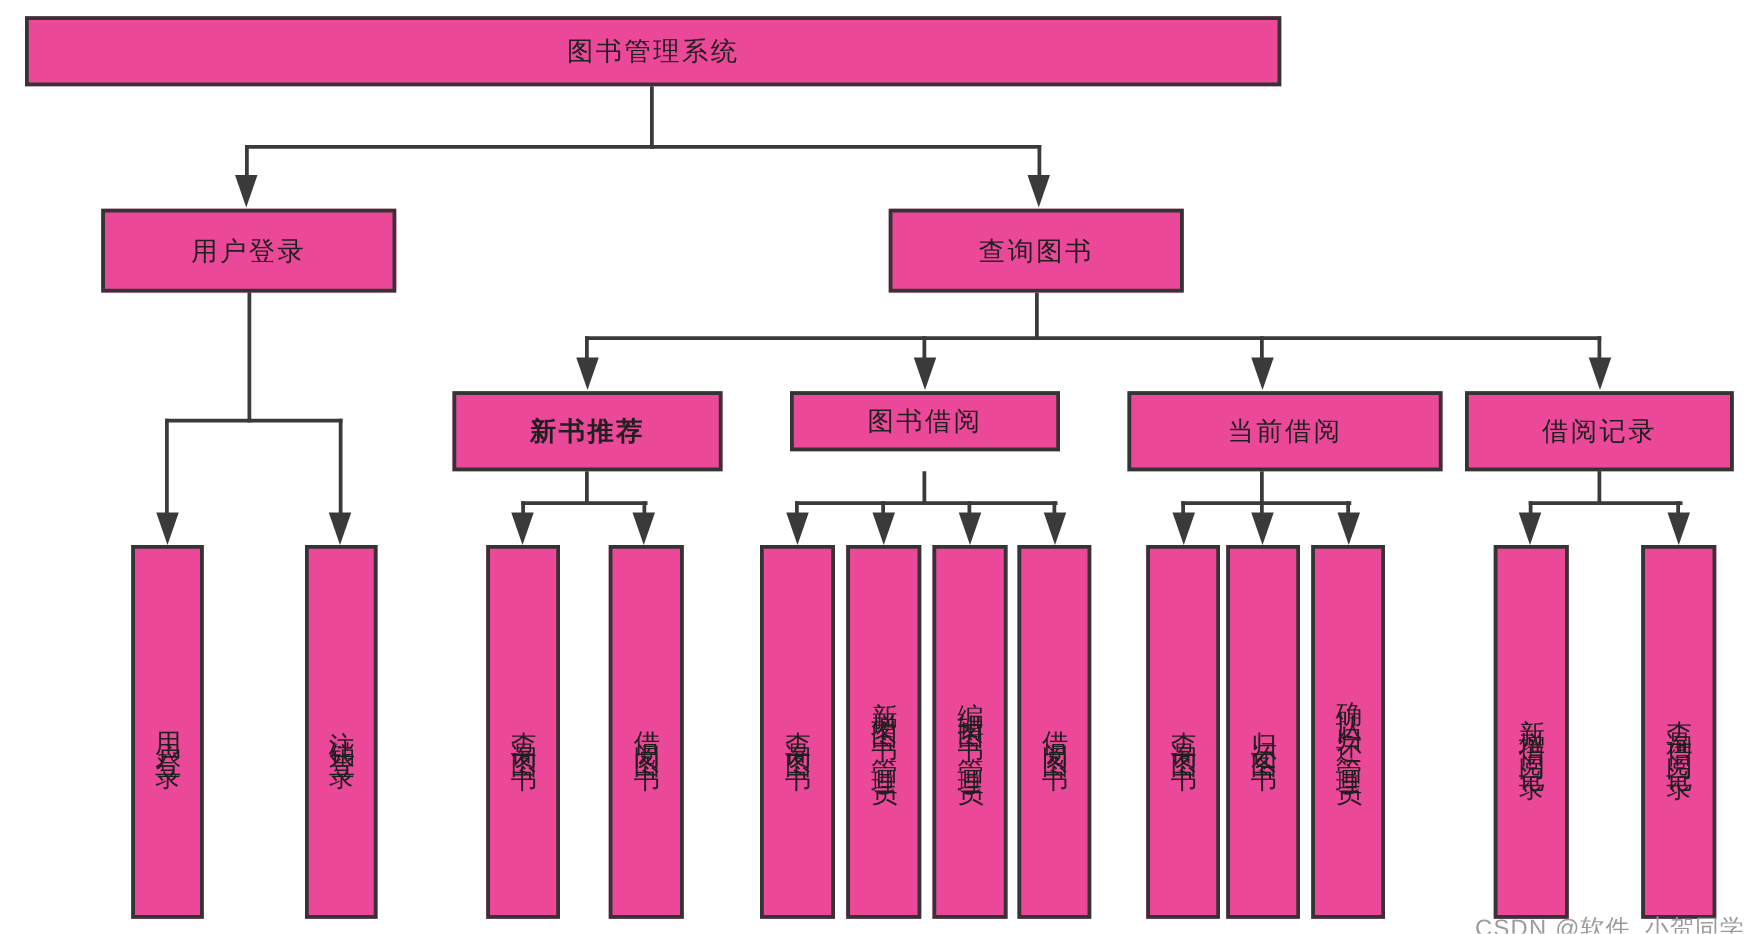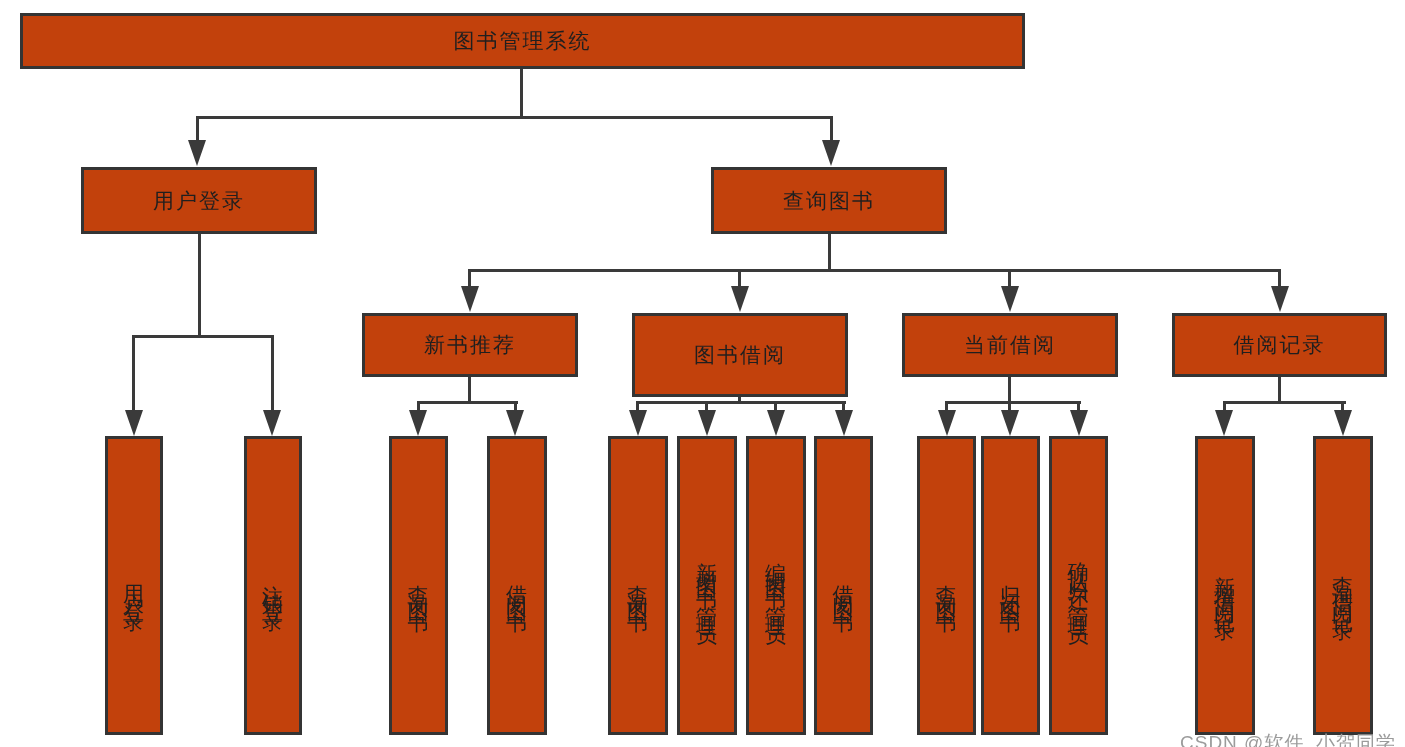--- a/index.html
+++ b/index.html
@@ -8,21 +8,21 @@
     width:1405px;height:747px;
     background:#ffffff;
     font-family:"Liberation Sans", sans-serif;
     color:#1f1f1f;
     overflow:hidden;
   }
   .box{
     position:absolute;
     box-sizing:border-box;
     border:3px solid #343434;
-    background:#c2410c;
+    background:#ec4899;
     display:flex;
     align-items:center;
     justify-content:center;
     font-size:21px;
     letter-spacing:2px;
     text-align:center;
   }
   .box.vertical span{
     writing-mode:vertical-rl;
     letter-spacing:9px;
@@ -118,27 +118,27 @@
     <span>图书管理系统</span>
   </div>
 
   <div class="box" style="left:81px;top:167px;width:236px;height:67px;">
     <span>用户登录</span>
   </div>
   <div class="box" style="left:711px;top:167px;width:236px;height:67px;">
     <span>查询图书</span>
   </div>
 
-  <div class="box" style="left:362px;top:313px;width:216px;height:64px;">
+  <div class="box" style="left:362px;top:313px;width:216px;height:64px;font-weight:bold;">
     <span>新书推荐</span>
   </div>
-  <div class="box" style="left:632px;top:313px;width:216px;height:84px;">
+  <div class="box" style="left:632px;top:313px;width:216px;height:48px;">
     <span>图书借阅</span>
   </div>
-  <div class="box" style="left:902px;top:313px;width:216px;height:64px;">
+  <div class="box" style="left:902px;top:313px;width:252px;height:64px;">
     <span>当前借阅</span>
   </div>
   <div class="box" style="left:1172px;top:313px;width:215px;height:64px;">
     <span>借阅记录</span>
   </div>
 
   <div class="box vertical" style="left:105px;top:436px;width:58px;height:299px;">
     <span>用户登录</span>
   </div>
   <div class="box vertical" style="left:244px;top:436px;width:58px;height:299px;">

